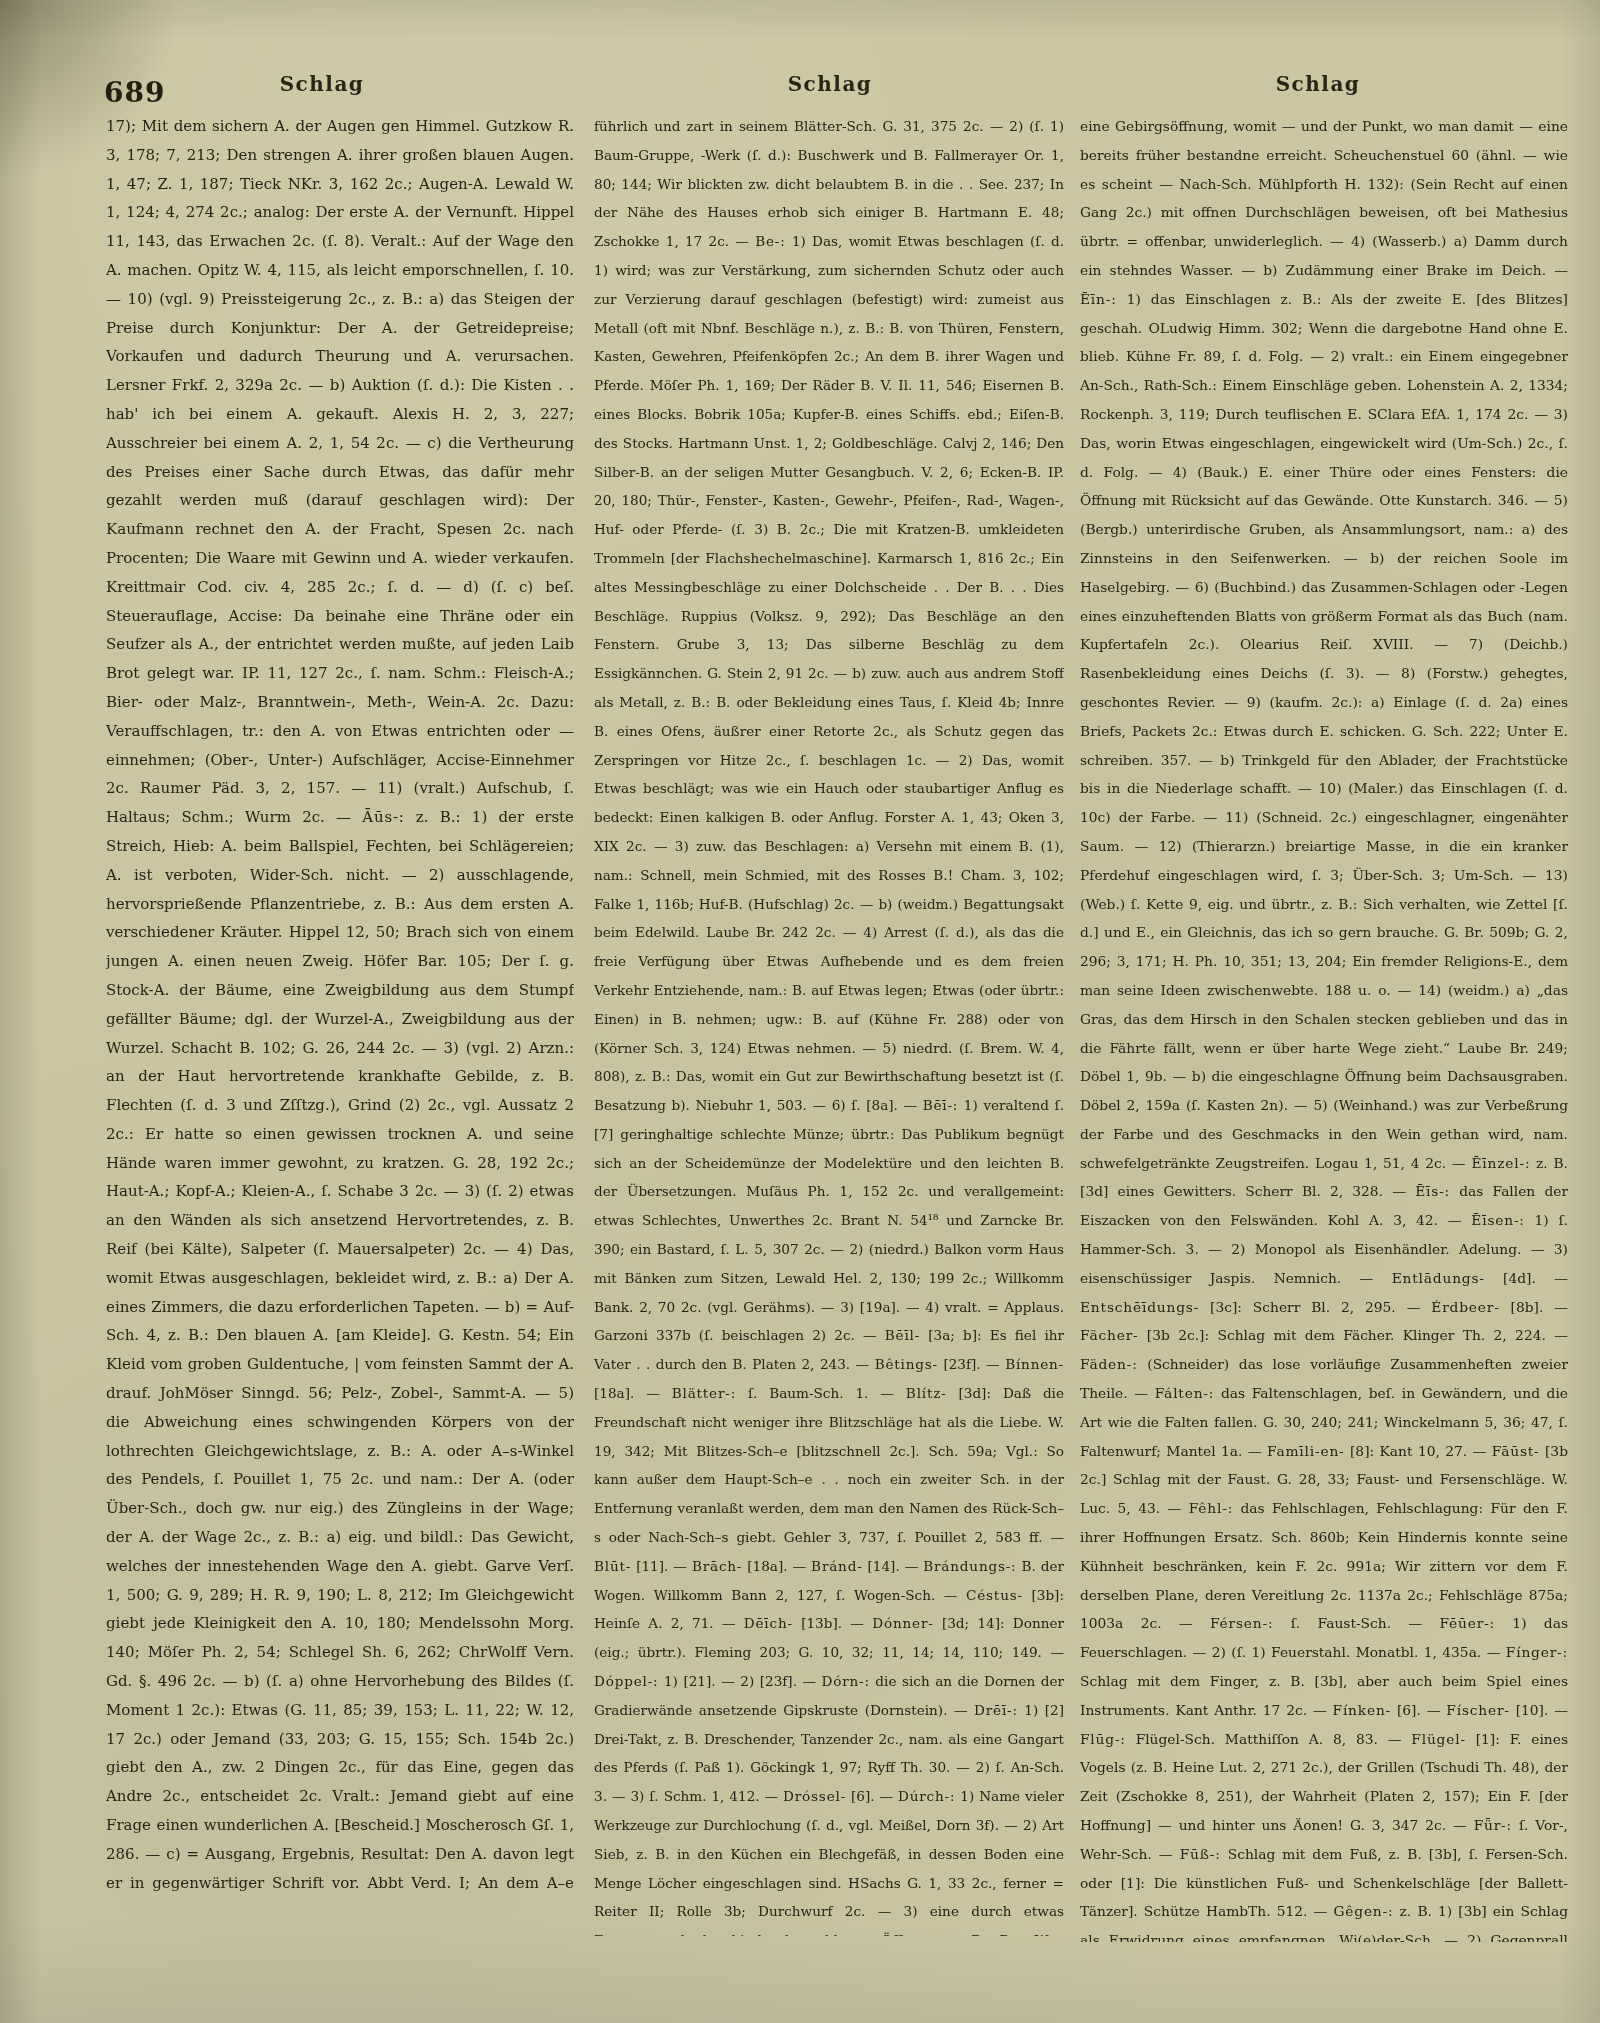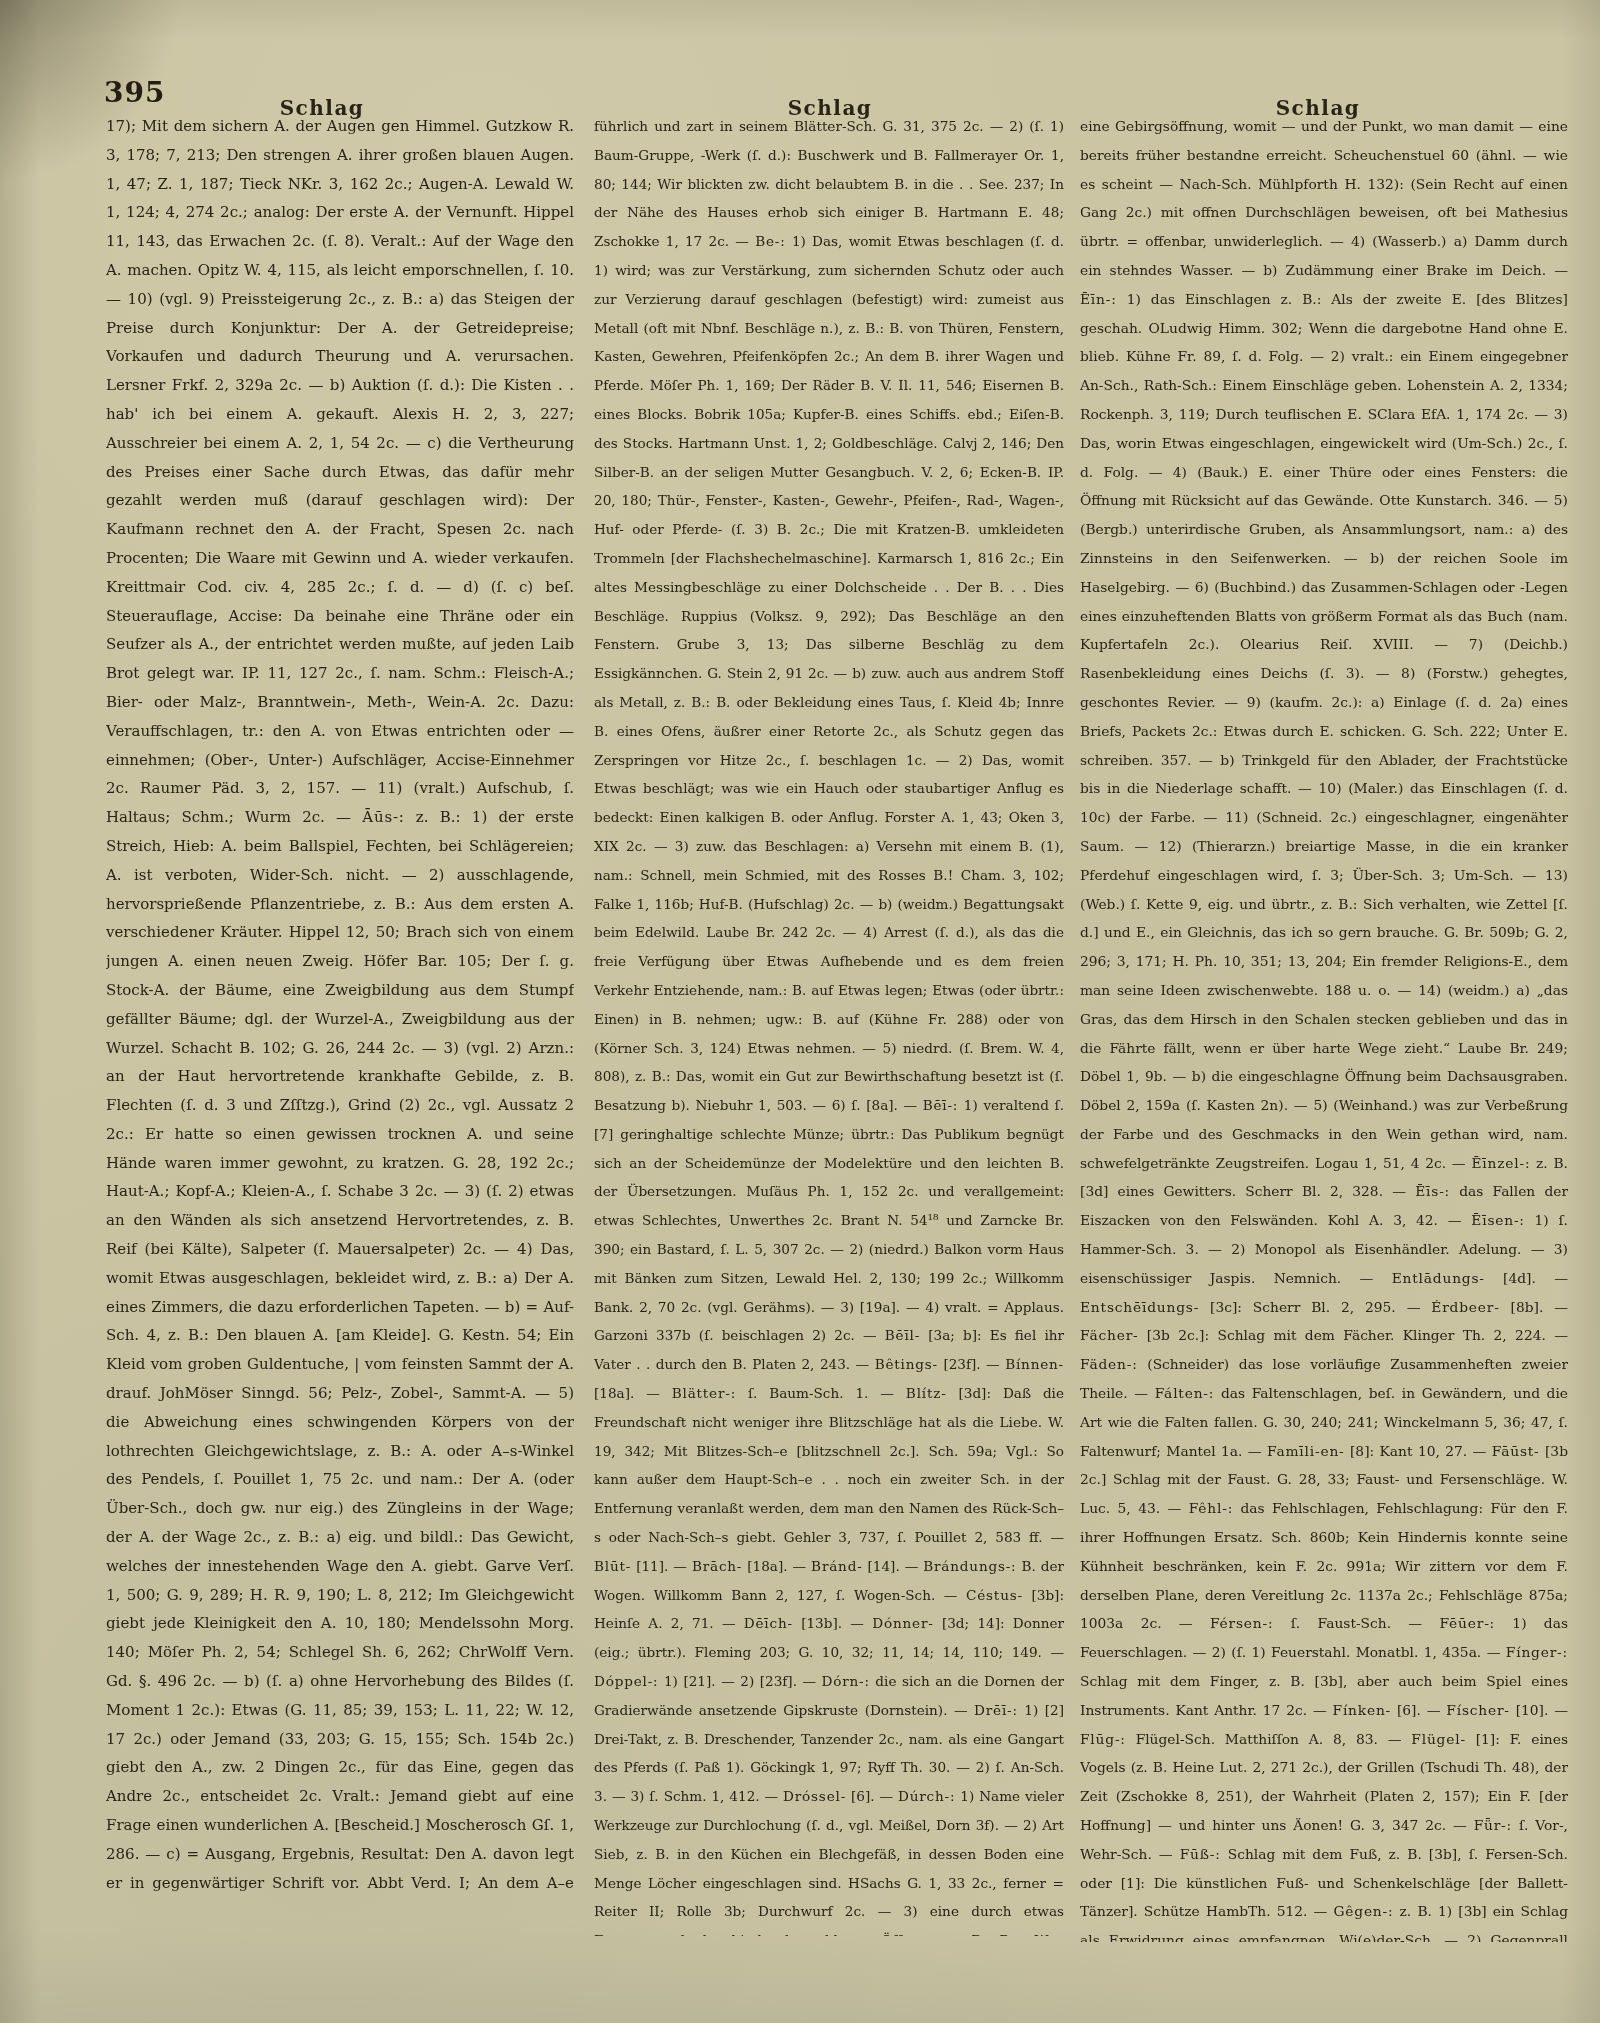--- a/index.html
+++ b/index.html
@@ -17,40 +17,40 @@
       radial-gradient(circle at 70% 55%, rgba(125,130,110,0.08), transparent 45%),
       radial-gradient(circle at 20% 90%, rgba(130,140,130,0.12), transparent 40%),
       linear-gradient(90deg, rgba(75,70,50,0.20), rgba(75,70,50,0.0) 2.5%, rgba(75,70,50,0.0) 97.5%, rgba(95,95,80,0.16)),
       linear-gradient(180deg, rgba(75,70,50,0.12), rgba(75,70,50,0.0) 2%, rgba(75,70,50,0.0) 95%, rgba(110,115,105,0.14));
   }
   .pagenum{
     position:absolute;left:104px;top:76px;
     font-size:28px;font-weight:700;color:#241e12;letter-spacing:1px;
   }
   .runtitle{
-    position:absolute;top:96px;transform:translateX(-50%);
+    position:absolute;top:72px;transform:translateX(-50%);
     font-size:20px;font-weight:700;color:#2a2316;letter-spacing:1.5px;
   }
   .rt1{left:322px;} .rt2{left:830px;} .rt3{left:1318px;}
   .col{
     position:absolute;top:112px;overflow:hidden;
     text-align:justify;text-align-last:justify;
     color:#292216;
     word-spacing:0.5px;
   }
   .col1{left:106px;width:468px;height:1792px;font-size:15px;line-height:28.8px;}
   .col2{left:594px;width:470px;height:1824px;font-size:13.6px;line-height:28.8px;}
   .col3{left:1080px;width:488px;height:1830px;font-size:13.8px;line-height:28.8px;}
   .hw{font-weight:400;letter-spacing:0.8px;}
 </style>
 </head>
 <body>
 
 <div class="page">
-  <div class="pagenum">395</div>
+  <div class="pagenum">689</div>
   <div class="runtitle rt1">Schlag</div>
   <div class="runtitle rt2">Schlag</div>
   <div class="runtitle rt3">Schlag</div>
 
   <div class="col col1"><span>17); Mit dem sichern A. der Augen gen Himmel. Gutzkow R. 3, 178; 7, 213; Den strengen A. ihrer großen blauen Augen. 1, 47; Z. 1, 187; Tieck NKr. 3, 162 2c.; Augen-A. Lewald W. 1, 124; 4, 274 2c.; analog: Der erste A. der Vernunft. Hippel 11, 143, das Erwachen 2c. (ſ. 8). Veralt.: Auf der Wage den A. machen. Opitz W. 4, 115, als leicht emporschnellen, ſ. 10. — 10) (vgl. 9) Preissteigerung 2c., z. B.: a) das Steigen der Preise durch Konjunktur: Der A. der Getreidepreise; Vorkaufen und dadurch Theurung und A. verursachen. Lersner Frkf. 2, 329a 2c. — b) Auktion (ſ. d.): Die Kisten . . hab' ich bei einem A. gekauft. Alexis H. 2, 3, 227; Ausschreier bei einem A. 2, 1, 54 2c. — c) die Vertheurung des Preises einer Sache durch Etwas, das dafür mehr gezahlt werden muß (darauf geschlagen wird): Der Kaufmann rechnet den A. der Fracht, Spesen 2c. nach Procenten; Die Waare mit Gewinn und A. wieder verkaufen. Kreittmair Cod. civ. 4, 285 2c.; ſ. d. — d) (ſ. c) beſ. Steuerauflage, Accise: Da beinahe eine Thräne oder ein Seufzer als A., der entrichtet werden mußte, auf jeden Laib Brot gelegt war. IP. 11, 127 2c., ſ. nam. Schm.: Fleisch-A.; Bier- oder Malz-, Branntwein-, Meth-, Wein-A. 2c. Dazu: Verauffschlagen, tr.: den A. von Etwas entrichten oder — einnehmen; (Ober-, Unter-) Aufschläger, Accise-Einnehmer 2c. Raumer Päd. 3, 2, 157. — 11) (vralt.) Aufschub, ſ. Haltaus; Schm.; Wurm 2c. — </span><span class="hw">Āūs-:</span><span> z. B.: 1) der erste Streich, Hieb: A. beim Ballspiel, Fechten, bei Schlägereien; A. ist verboten, Wider-Sch. nicht. — 2) ausschlagende, hervorsprießende Pflanzentriebe, z. B.: Aus dem ersten A. verschiedener Kräuter. Hippel 12, 50; Brach sich von einem jungen A. einen neuen Zweig. Höfer Bar. 105; Der ſ. g. Stock-A. der Bäume, eine Zweigbildung aus dem Stumpf gefällter Bäume; dgl. der Wurzel-A., Zweigbildung aus der Wurzel. Schacht B. 102; G. 26, 244 2c. — 3) (vgl. 2) Arzn.: an der Haut hervortretende krankhafte Gebilde, z. B. Flechten (ſ. d. 3 und Zſſtzg.), Grind (2) 2c., vgl. Aussatz 2 2c.: Er hatte so einen gewissen trocknen A. und seine Hände waren immer gewohnt, zu kratzen. G. 28, 192 2c.; Haut-A.; Kopf-A.; Kleien-A., ſ. Schabe 3 2c. — 3) (ſ. 2) etwas an den Wänden als sich ansetzend Hervortretendes, z. B. Reif (bei Kälte), Salpeter (ſ. Mauersalpeter) 2c. — 4) Das, womit Etwas ausgeschlagen, bekleidet wird, z. B.: a) Der A. eines Zimmers, die dazu erforderlichen Tapeten. — b) = Auf-Sch. 4, z. B.: Den blauen A. [am Kleide]. G. Kestn. 54; Ein Kleid vom groben Guldentuche, | vom feinsten Sammt der A. drauf. JohMöser Sinngd. 56; Pelz-, Zobel-, Sammt-A. — 5) die Abweichung eines schwingenden Körpers von der lothrechten Gleichgewichtslage, z. B.: A. oder A–s-Winkel des Pendels, ſ. Pouillet 1, 75 2c. und nam.: Der A. (oder Über-Sch., doch gw. nur eig.) des Züngleins in der Wage; der A. der Wage 2c., z. B.: a) eig. und bildl.: Das Gewicht, welches der innestehenden Wage den A. giebt. Garve Verſ. 1, 500; G. 9, 289; H. R. 9, 190; L. 8, 212; Im Gleichgewicht giebt jede Kleinigkeit den A. 10, 180; Mendelssohn Morg. 140; Möſer Ph. 2, 54; Schlegel Sh. 6, 262; ChrWolff Vern. Gd. §. 496 2c. — b) (ſ. a) ohne Hervorhebung des Bildes (ſ. Moment 1 2c.): Etwas (G. 11, 85; 39, 153; L. 11, 22; W. 12, 17 2c.) oder Jemand (33, 203; G. 15, 155; Sch. 154b 2c.) giebt den A., zw. 2 Dingen 2c., für das Eine, gegen das Andre 2c., entscheidet 2c. Vralt.: Jemand giebt auf eine Frage einen wunderlichen A. [Bescheid.] Moscherosch Gſ. 1, 286. — c) = Ausgang, Ergebnis, Resultat: Den A. davon legt er in gegenwärtiger Schrift vor. Abbt Verd. I; An dem A–e des Räsonnements. Engel 4, 192; Daß die Unterredung den erwarteten A. genommen. Heinſe A. 1, 121; Den A. des Krieges zweifelhaft machen. Sch. 905b; 556b; Stilling 1, 116; W. 5, 236 2c. — 6) mundartl., ſ. FBWeber 36a; Schm. 3, 439 2c. — </span></div>
   <div class="col col2"><span>führlich und zart in seinem Blätter-Sch. G. 31, 375 2c. — 2) (ſ. 1) Baum-Gruppe, -Werk (ſ. d.): Buschwerk und B. Fallmerayer Or. 1, 80; 144; Wir blickten zw. dicht belaubtem B. in die . . See. 237; In der Nähe des Hauses erhob sich einiger B. Hartmann E. 48; Zschokke 1, 17 2c. — </span><span class="hw">Be-:</span><span> 1) Das, womit Etwas beschlagen (ſ. d. 1) wird; was zur Verstärkung, zum sichernden Schutz oder auch zur Verzierung darauf geschlagen (befestigt) wird: zumeist aus Metall (oft mit Nbnf. Beschläge n.), z. B.: B. von Thüren, Fenstern, Kasten, Gewehren, Pfeifenköpfen 2c.; An dem B. ihrer Wagen und Pferde. Möſer Ph. 1, 169; Der Räder B. V. Il. 11, 546; Eisernen B. eines Blocks. Bobrik 105a; Kupfer-B. eines Schiffs. ebd.; Eiſen-B. des Stocks. Hartmann Unst. 1, 2; Goldbeschläge. Calvj 2, 146; Den Silber-B. an der seligen Mutter Gesangbuch. V. 2, 6; Ecken-B. IP. 20, 180; Thür-, Fenster-, Kasten-, Gewehr-, Pfeifen-, Rad-, Wagen-, Huf- oder Pferde- (ſ. 3) B. 2c.; Die mit Kratzen-B. umkleideten Trommeln [der Flachshechelmaschine]. Karmarsch 1, 816 2c.; Ein altes Messingbeschläge zu einer Dolchscheide . . Der B. . . Dies Beschläge. Ruppius (Volksz. 9, 292); Das Beschläge an den Fenstern. Grube 3, 13; Das silberne Beschläg zu dem Essigkännchen. G. Stein 2, 91 2c. — b) zuw. auch aus andrem Stoff als Metall, z. B.: B. oder Bekleidung eines Taus, ſ. Kleid 4b; Innre B. eines Ofens, äußrer einer Retorte 2c., als Schutz gegen das Zerspringen vor Hitze 2c., ſ. beschlagen 1c. — 2) Das, womit Etwas beschlägt; was wie ein Hauch oder staubartiger Anflug es bedeckt: Einen kalkigen B. oder Anflug. Forster A. 1, 43; Oken 3, XIX 2c. — 3) zuw. das Beschlagen: a) Versehn mit einem B. (1), nam.: Schnell, mein Schmied, mit des Rosses B.! Cham. 3, 102; Falke 1, 116b; Huf-B. (Hufschlag) 2c. — b) (weidm.) Begattungsakt beim Edelwild. Laube Br. 242 2c. — 4) Arrest (ſ. d.), als das die freie Verfügung über Etwas Aufhebende und es dem freien Verkehr Entziehende, nam.: B. auf Etwas legen; Etwas (oder übrtr.: Einen) in B. nehmen; ugw.: B. auf (Kühne Fr. 288) oder von (Körner Sch. 3, 124) Etwas nehmen. — 5) niedrd. (ſ. Brem. W. 4, 808), z. B.: Das, womit ein Gut zur Bewirthschaftung besetzt ist (ſ. Besatzung b). Niebuhr 1, 503. — 6) ſ. [8a]. — </span><span class="hw">Bēī-:</span><span> 1) veraltend ſ. [7] geringhaltige schlechte Münze; übrtr.: Das Publikum begnügt sich an der Scheidemünze der Modelektüre und den leichten B. der Übersetzungen. Muſäus Ph. 1, 152 2c. und verallgemeint: etwas Schlechtes, Unwerthes 2c. Brant N. 54¹⁸ und Zarncke Br. 390; ein Bastard, ſ. L. 5, 307 2c. — 2) (niedrd.) Balkon vorm Haus mit Bänken zum Sitzen, Lewald Hel. 2, 130; 199 2c.; Willkomm Bank. 2, 70 2c. (vgl. Gerähms). — 3) [19a]. — 4) vralt. = Applaus. Garzoni 337b (ſ. beischlagen 2) 2c. — </span><span class="hw">Bēīl-</span><span> [3a; b]: Es fiel ihr Vater . . durch den B. Platen 2, 243. — </span><span class="hw">Bêtings-</span><span> [23f]. — </span><span class="hw">Bínnen-</span><span> [18a]. — </span><span class="hw">Blätter-:</span><span> ſ. Baum-Sch. 1. — </span><span class="hw">Blítz-</span><span> [3d]: Daß die Freundschaft nicht weniger ihre Blitzschläge hat als die Liebe. W. 19, 342; Mit Blitzes-Sch–e [blitzschnell 2c.]. Sch. 59a; Vgl.: So kann außer dem Haupt-Sch–e . . noch ein zweiter Sch. in der Entfernung veranlaßt werden, dem man den Namen des Rück-Sch–s oder Nach-Sch–s giebt. Gehler 3, 737, ſ. Pouillet 2, 583 ff. — </span><span class="hw">Blūt-</span><span> [11]. — </span><span class="hw">Brāch-</span><span> [18a]. — </span><span class="hw">Bránd-</span><span> [14]. — </span><span class="hw">Brándungs-:</span><span> B. der Wogen. Willkomm Bann 2, 127, ſ. Wogen-Sch. — </span><span class="hw">Céstus-</span><span> [3b]: Heinſe A. 2, 71. — </span><span class="hw">Dēīch-</span><span> [13b]. — </span><span class="hw">Dónner-</span><span> [3d; 14]: Donner (eig.; übrtr.). Fleming 203; G. 10, 32; 11, 14; 14, 110; 149. — </span><span class="hw">Dóppel-:</span><span> 1) [21]. — 2) [23f]. — </span><span class="hw">Dórn-:</span><span> die sich an die Dornen der Gradierwände ansetzende Gipskruste (Dornstein). — </span><span class="hw">Drēī-:</span><span> 1) [2] Drei-Takt, z. B. Dreschender, Tanzender 2c., nam. als eine Gangart des Pferds (ſ. Paß 1). Göckingk 1, 97; Ryff Th. 30. — 2) ſ. An-Sch. 3. — 3) ſ. Schm. 1, 412. — </span><span class="hw">Dróssel-</span><span> [6]. — </span><span class="hw">Dúrch-:</span><span> 1) Name vieler Werkzeuge zur Durchlochung (ſ. d., vgl. Meißel, Dorn 3f). — 2) Art Sieb, z. B. in den Küchen ein Blechgefäß, in dessen Boden eine Menge Löcher eingeschlagen sind. HSachs G. 1, 33 2c., ferner = Reiter II; Rolle 3b; Durchwurf 2c. — 3) eine durch etwas Entgegenstehndes hindurchgeschlagne Öffnung, z. B.: Der Weg zog sich auf einem Wald-D. hin. Auerbach D. 4, 70 (ſ. Lichtung) 2c., nam. (Bergb.)</span></div>
   <div class="col col3"><span>eine Gebirgsöffnung, womit — und der Punkt, wo man damit — eine bereits früher bestandne erreicht. Scheuchenstuel 60 (ähnl. — wie es scheint — Nach-Sch. Mühlpforth H. 132): (Sein Recht auf einen Gang 2c.) mit offnen Durchschlägen beweisen, oft bei Mathesius übrtr. = offenbar, unwiderleglich. — 4) (Wasserb.) a) Damm durch ein stehndes Wasser. — b) Zudämmung einer Brake im Deich. — </span><span class="hw">Ēīn-:</span><span> 1) das Einschlagen z. B.: Als der zweite E. [des Blitzes] geschah. OLudwig Himm. 302; Wenn die dargebotne Hand ohne E. blieb. Kühne Fr. 89, ſ. d. Folg. — 2) vralt.: ein Einem eingegebner An-Sch., Rath-Sch.: Einem Einschläge geben. Lohenstein A. 2, 1334; Rockenph. 3, 119; Durch teuflischen E. SClara EfA. 1, 174 2c. — 3) Das, worin Etwas eingeschlagen, eingewickelt wird (Um-Sch.) 2c., ſ. d. Folg. — 4) (Bauk.) E. einer Thüre oder eines Fensters: die Öffnung mit Rücksicht auf das Gewände. Otte Kunstarch. 346. — 5) (Bergb.) unterirdische Gruben, als Ansammlungsort, nam.: a) des Zinnsteins in den Seifenwerken. — b) der reichen Soole im Haselgebirg. — 6) (Buchbind.) das Zusammen-Schlagen oder -Legen eines einzuheftenden Blatts von größerm Format als das Buch (nam. Kupfertafeln 2c.). Olearius Reiſ. XVIII. — 7) (Deichb.) Rasenbekleidung eines Deichs (ſ. 3). — 8) (Forstw.) gehegtes, geschontes Revier. — 9) (kaufm. 2c.): a) Einlage (ſ. d. 2a) eines Briefs, Packets 2c.: Etwas durch E. schicken. G. Sch. 222; Unter E. schreiben. 357. — b) Trinkgeld für den Ablader, der Frachtstücke bis in die Niederlage schafft. — 10) (Maler.) das Einschlagen (ſ. d. 10c) der Farbe. — 11) (Schneid. 2c.) eingeschlagner, eingenähter Saum. — 12) (Thierarzn.) breiartige Masse, in die ein kranker Pferdehuf eingeschlagen wird, ſ. 3; Über-Sch. 3; Um-Sch. — 13) (Web.) ſ. Kette 9, eig. und übrtr., z. B.: Sich verhalten, wie Zettel [ſ. d.] und E., ein Gleichnis, das ich so gern brauche. G. Br. 509b; G. 2, 296; 3, 171; H. Ph. 10, 351; 13, 204; Ein fremder Religions-E., dem man seine Ideen zwischenwebte. 188 u. o. — 14) (weidm.) a) „das Gras, das dem Hirsch in den Schalen stecken geblieben und das in die Fährte fällt, wenn er über harte Wege zieht.“ Laube Br. 249; Döbel 1, 9b. — b) die eingeschlagne Öffnung beim Dachsausgraben. Döbel 2, 159a (ſ. Kasten 2n). — 5) (Weinhand.) was zur Verbeßrung der Farbe und des Geschmacks in den Wein gethan wird, nam. schwefelgetränkte Zeugstreifen. Logau 1, 51, 4 2c. — </span><span class="hw">Ēīnzel-:</span><span> z. B. [3d] eines Gewitters. Scherr Bl. 2, 328. — </span><span class="hw">Ēīs-:</span><span> das Fallen der Eiszacken von den Felswänden. Kohl A. 3, 42. — </span><span class="hw">Ēīsen-:</span><span> 1) ſ. Hammer-Sch. 3. — 2) Monopol als Eisenhändler. Adelung. — 3) eisenschüssiger Jaspis. Nemnich. — </span><span class="hw">Entlādungs-</span><span> [4d]. — </span><span class="hw">Entschēīdungs-</span><span> [3c]: Scherr Bl. 2, 295. — </span><span class="hw">Érdbeer-</span><span> [8b]. — </span><span class="hw">Fächer-</span><span> [3b 2c.]: Schlag mit dem Fächer. Klinger Th. 2, 224. — </span><span class="hw">Fäden-:</span><span> (Schneider) das lose vorläufige Zusammenheften zweier Theile. — </span><span class="hw">Fálten-:</span><span> das Faltenschlagen, beſ. in Gewändern, und die Art wie die Falten fallen. G. 30, 240; 241; Winckelmann 5, 36; 47, ſ. Faltenwurf; Mantel 1a. — </span><span class="hw">Famīli-en-</span><span> [8]: Kant 10, 27. — </span><span class="hw">Fāūst-</span><span> [3b 2c.] Schlag mit der Faust. G. 28, 33; Faust- und Fersenschläge. W. Luc. 5, 43. — </span><span class="hw">Fêhl-:</span><span> das Fehlschlagen, Fehlschlagung: Für den F. ihrer Hoffnungen Ersatz. Sch. 860b; Kein Hindernis konnte seine Kühnheit beschränken, kein F. 2c. 991a; Wir zittern vor dem F. derselben Plane, deren Vereitlung 2c. 1137a 2c.; Fehlschläge 875a; 1003a 2c. — </span><span class="hw">Férsen-:</span><span> ſ. Faust-Sch. — </span><span class="hw">Fēūer-:</span><span> 1) das Feuerschlagen. — 2) (ſ. 1) Feuerstahl. Monatbl. 1, 435a. — </span><span class="hw">Fínger-:</span><span> Schlag mit dem Finger, z. B. [3b], aber auch beim Spiel eines Instruments. Kant Anthr. 17 2c. — </span><span class="hw">Fínken-</span><span> [6]. — </span><span class="hw">Físcher-</span><span> [10]. — </span><span class="hw">Flūg-:</span><span> Flügel-Sch. Matthiſſon A. 8, 83. — </span><span class="hw">Flügel-</span><span> [1]: F. eines Vogels (z. B. Heine Lut. 2, 271 2c.), der Grillen (Tschudi Th. 48), der Zeit (Zschokke 8, 251), der Wahrheit (Platen 2, 157); Ein F. [der Hoffnung] — und hinter uns Äonen! G. 3, 347 2c. — </span><span class="hw">Fǖr-:</span><span> ſ. Vor-, Wehr-Sch. — </span><span class="hw">Fūß-:</span><span> Schlag mit dem Fuß, z. B. [3b], ſ. Fersen-Sch. oder [1]: Die künstlichen Fuß- und Schenkelschläge [der Ballett-Tänzer]. Schütze HambTh. 512. — </span><span class="hw">Gêgen-:</span><span> z. B. 1) [3b] ein Schlag als Erwidrung eines empfangnen, Wi(e)der-Sch. — 2) Gegenprall</span></div>
 </div>
 
 </body></html>

